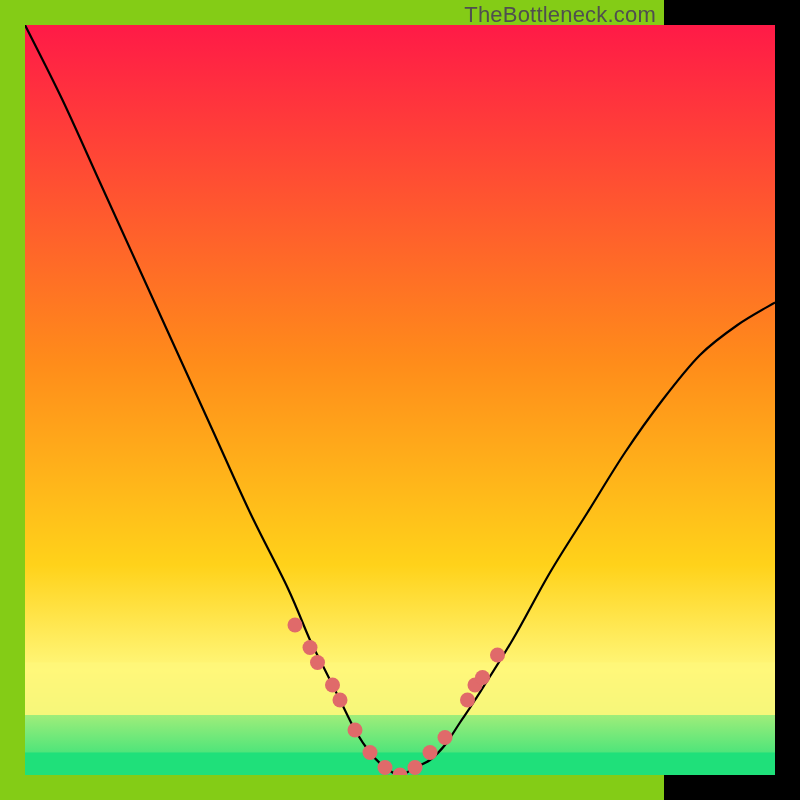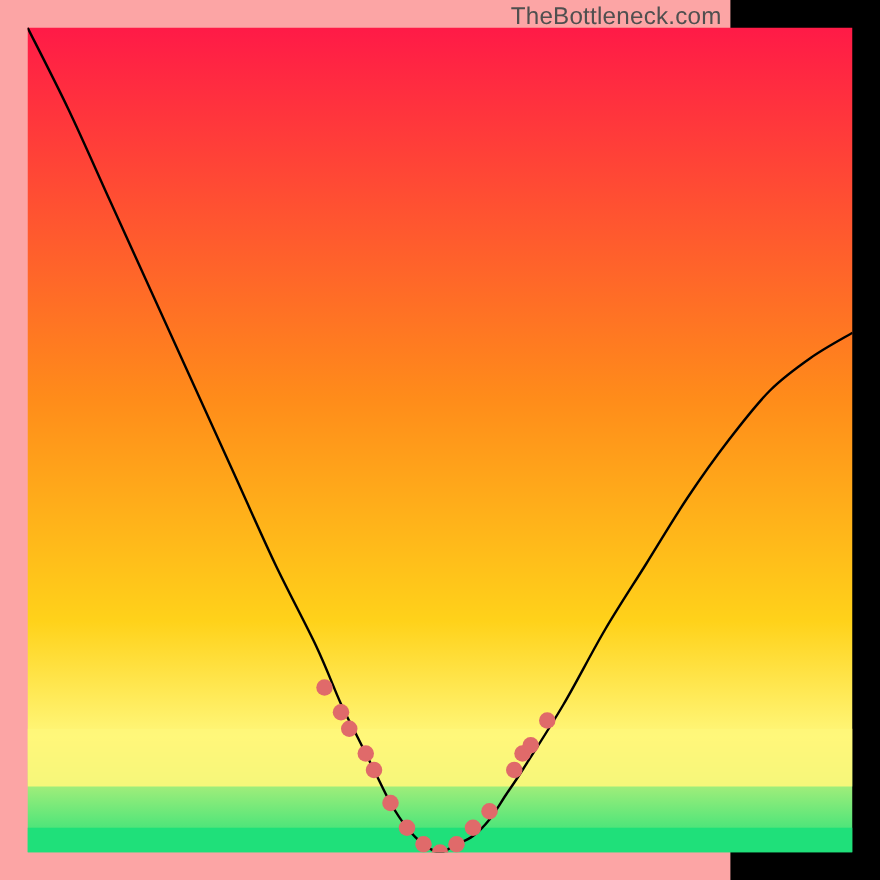--- a/index.html
+++ b/index.html
@@ -10,21 +10,21 @@
     background: #000;
     overflow: hidden;
     font-family: Arial, Helvetica, sans-serif;
   }
   .frame {
     position: absolute;
     left: 0;
     top: 0;
     width: 664px;
     height: 800px;
-    background: #fca5a5;
+    background: #84cc16;
   }
   .plot-wrap {
     position: absolute;
     left: 25px;
     top: 25px;
     width: 750px;
     height: 750px;
   }
   .watermark {
     position: absolute;

